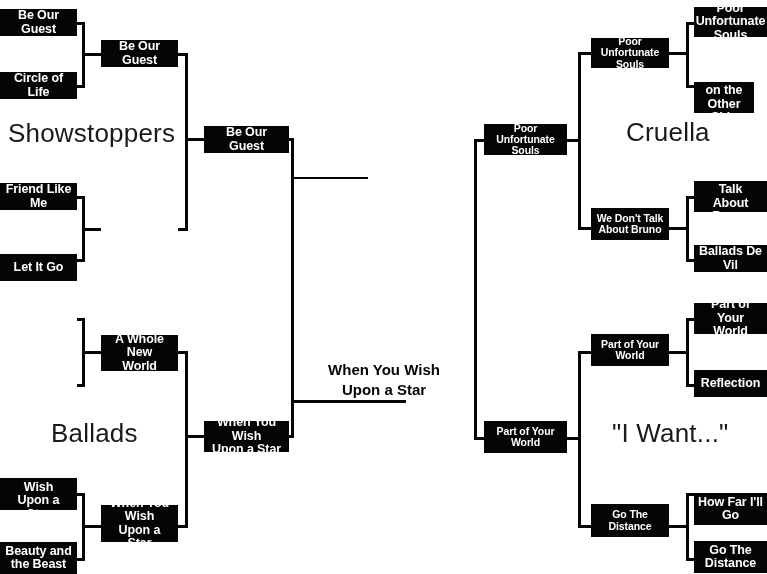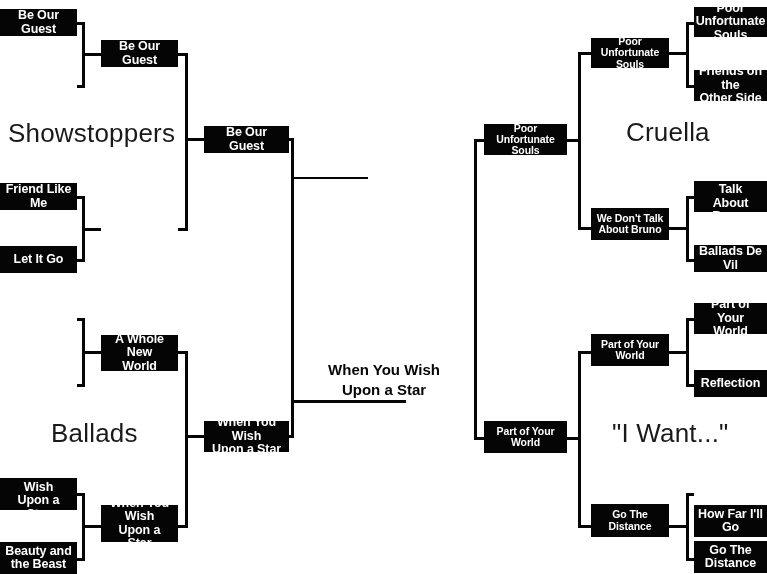--- a/index.html
+++ b/index.html
@@ -139,48 +139,49 @@
   <div class="line" style="left:578px; top:351px; width:13px; height:3px;"></div>
   <div class="line" style="left:578px; top:525px; width:13px; height:3px;"></div>
   <div class="line" style="left:578px; top:351px; width:3px; height:177px;"></div>
   <div class="line" style="left:567px; top:437px; width:14px; height:3px;"></div>
 
   <div class="line" style="left:474px; top:139px; width:10px; height:3px;"></div>
   <div class="line" style="left:474px; top:437px; width:10px; height:3px;"></div>
   <div class="line" style="left:474px; top:139px; width:3px; height:300px;"></div>
 
   <div class="box r1 align-left" style="left:0px; top:9px; width:77px; height:27px;">Be Our Guest</div>
+  <div class="box r1 align-left" style="left:0px; top:72px; width:77px; height:27px;">Circle of Life</div>
   <div class="box r1 align-left" style="left:0px; top:183px; width:77px; height:27px;">Friend Like Me</div>
-  <div class="box r1 align-left" style="left:0px; top:246px; width:77px; height:27px;">Let It Go</div>
+  <div class="box r1 align-left" style="left:0px; top:254px; width:77px; height:27px;">Let It Go</div>
   <div class="box r1 align-left" style="left:0px; top:478px; width:77px; height:32px;">When You Wish
 Upon a Star</div>
   <div class="box r1 align-left" style="left:0px; top:542px; width:77px; height:32px;">Beauty and
 the Beast</div>
 
   <div class="box r2" style="left:101px; top:40px; width:77px; height:27px;">Be Our Guest</div>
   <div class="box r2" style="left:101px; top:335px; width:77px; height:36px;">A Whole New
 World</div>
   <div class="box r2" style="left:101px; top:505px; width:77px; height:37px;">When You Wish
 Upon a Star</div>
 
   <div class="box sf" style="left:204px; top:126px; width:85px; height:27px;">Be Our Guest</div>
   <div class="box sf" style="left:204px; top:421px; width:85px; height:31px;">When You Wish
 Upon a Star</div>
 
   <div class="box r1" style="left:694px; top:7px; width:73px; height:30px;">Poor Unfortunate
 Souls</div>
-  <div class="box r1" style="left:694px; top:70px; width:73px; height:31px;">Friends on the
+  <div class="box r1" style="left:694px; top:82px; width:60px; height:31px;">Friends on the
 Other Side</div>
   <div class="box r1" style="left:694px; top:181px; width:73px; height:31px;">We Don't Talk
 About Bruno</div>
   <div class="box r1" style="left:694px; top:245px; width:73px; height:27px;">Ballads De Vil</div>
   <div class="box r1" style="left:694px; top:303px; width:73px; height:31px;">Part of Your
 World</div>
   <div class="box r1" style="left:694px; top:370px; width:73px; height:27px;">Reflection</div>
-  <div class="box r1" style="left:694px; top:505px; width:73px; height:32px;">How Far I'll
+  <div class="box r1" style="left:694px; top:493px; width:73px; height:32px;">How Far I'll
 Go</div>
   <div class="box r1" style="left:694px; top:541px; width:73px; height:32px;">Go The
 Distance</div>
 
   <div class="box r2small" style="left:591px; top:38px; width:78px; height:30px;">Poor Unfortunate
 Souls</div>
   <div class="box r2small" style="left:591px; top:208px; width:78px; height:32px;">We Don't Talk
 About Bruno</div>
   <div class="box r2small" style="left:591px; top:334px; width:78px; height:32px;">Part of Your
 World</div>

